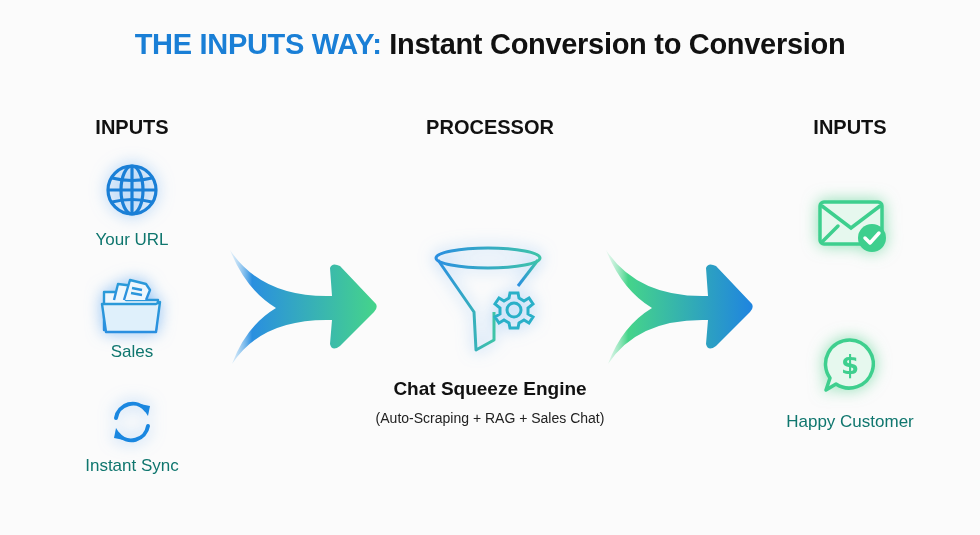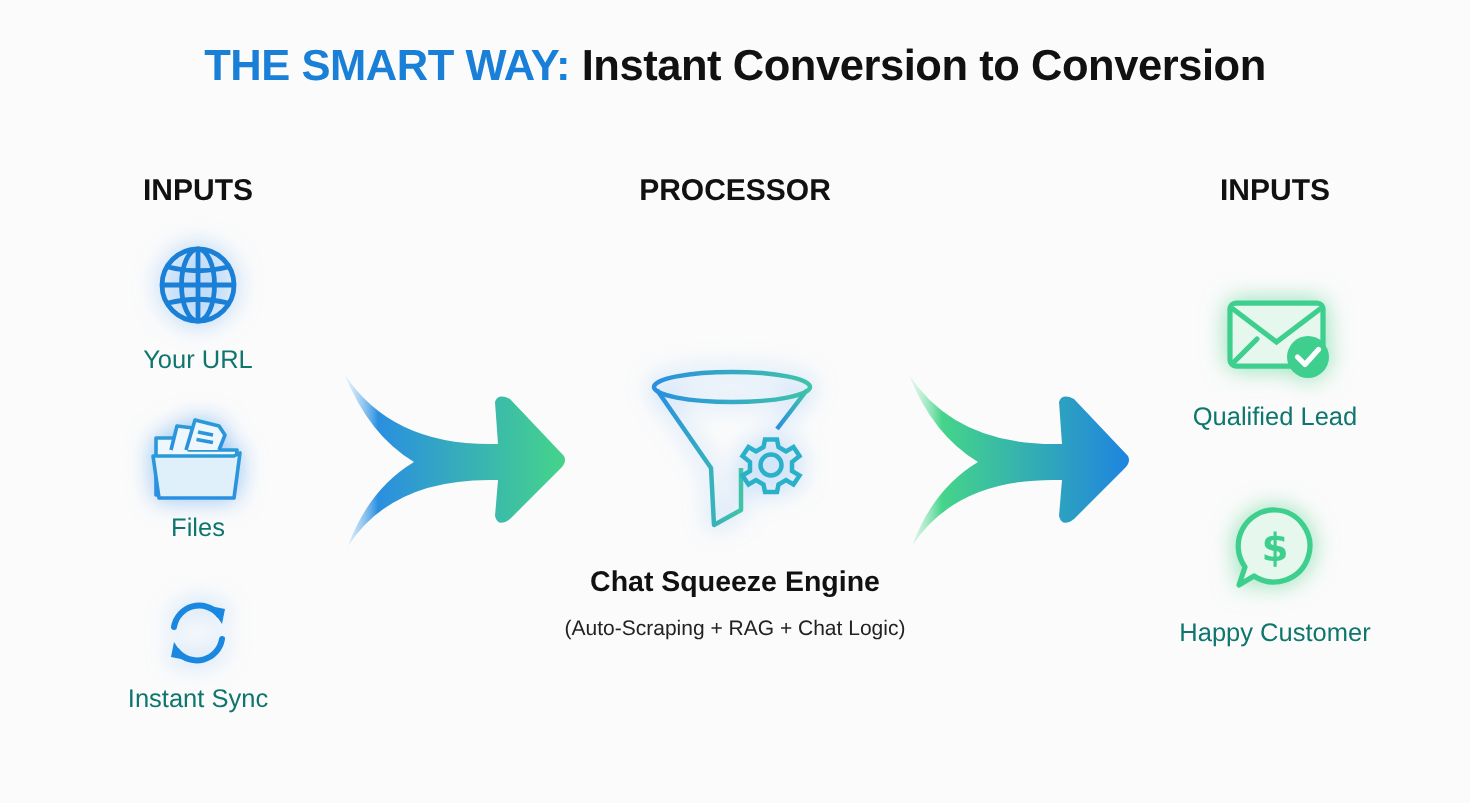--- a/index.html
+++ b/index.html
@@ -26,21 +26,21 @@
   .glow-blue { filter: drop-shadow(0 0 8px rgba(60,150,240,0.55)); }
   .glow-green { filter: drop-shadow(0 0 8px rgba(50,200,120,0.55)); }
   .arrow { position: absolute; }
   .engine-name { position: absolute; top: 378px; left: 330px; width: 320px; text-align:center; font-size: 19px; font-weight: bold; color:#111; }
   .engine-sub { position: absolute; top: 410px; left: 330px; width: 320px; text-align:center; font-size: 14px; color:#222; }
 </style>
 </head>
 <body>
 
 <div class="title">
-  <span class="accent">THE SMART WAY:</span><span class="rest"> Instant Conversion to Conversion</span>
+  <span class="accent">THE INPUTS WAY:</span><span class="rest"> Instant Conversion to Conversion</span>
 </div>
 
 <div class="col-head" style="left:82px;width:100px;">INPUTS</div>
 
 <div class="item" style="left:70px;top:162px;width:124px;">
   <svg class="icon glow-blue" width="56" height="56" viewBox="0 0 56 56">
     <g fill="none" stroke="#1a7fd6" stroke-width="3.2">
       <circle cx="28" cy="28" r="24"></circle>
       <ellipse cx="28" cy="28" rx="11" ry="24"></ellipse>
       <line x1="28" y1="4" x2="28" y2="52"></line>
@@ -62,21 +62,21 @@
     </defs>
     <g fill="#eef7fd" stroke="url(#fg)" stroke-width="2.4" stroke-linejoin="round">
       <path d="M6 14 L6 52 L58 52 L60 22 L28 22 L24 14 Z"></path>
       <path d="M16 22 L20 6 L36 8 L34 22"></path>
       <path d="M26 22 L32 2 L48 6 L52 12 L48 22"></path>
       <line x1="34" y1="10" x2="44" y2="12"></line>
       <line x1="33" y1="15" x2="44" y2="17"></line>
       <path d="M4 26 L58 26 L62 24 L58 54 L8 54 Z" fill="#dff0fb"></path>
     </g>
   </svg>
-  <div class="lbl" style="margin-top:6px;">Files</div>
+  <div class="lbl" style="margin-top:6px;">Sales</div>
 </div>
 
 <div class="item" style="left:70px;top:396px;width:124px;text-align:center;">
   <svg class="icon glow-blue" width="52" height="52" viewBox="0 0 52 52">
     <g fill="none" stroke="#1a87e0" stroke-width="4" stroke-linecap="round">
       <path d="M10 22 A17 17 0 0 1 40 14"></path>
       <path d="M42 30 A17 17 0 0 1 12 38"></path>
     </g>
     <path d="M34 8 L44 10 L42 20 Z" fill="#1a87e0"></path>
     <path d="M18 44 L8 42 L10 32 Z" fill="#1a87e0"></path>
@@ -109,21 +109,21 @@
     <path d="M6 14 L42 66 L44 104 L62 94 L62 66"></path>
     <path d="M106 14 L86 40"></path>
   </g>
   <g transform="translate(82,64)" fill="none" stroke="#2ab0c8" stroke-width="3">
     <circle r="7"></circle>
     <path d="M-4 -17 L4 -17 L5 -12 L10 -9 L15 -12 L19 -6 L14 -2 L14 4 L19 7 L15 13 L10 10 L5 13 L4 18 L-4 18 L-5 13 L-10 10 L-15 13 L-19 7 L-14 4 L-14 -2 L-19 -6 L-15 -12 L-10 -9 L-5 -12 Z"></path>
   </g>
 </svg>
 
 <div class="engine-name">Chat Squeeze Engine</div>
-<div class="engine-sub">(Auto-Scraping + RAG + Chat Logic)</div>
+<div class="engine-sub">(Auto-Scraping + RAG + Sales Chat)</div>
 
 <svg class="arrow" style="left:598px;top:240px;" width="160" height="130" viewBox="0 0 160 130">
   <defs>
     <linearGradient id="a2" x1="0" y1="0" x2="1" y2="0">
       <stop offset="0" stop-color="#c8f2dc" stop-opacity="0.4"></stop>
       <stop offset="0.15" stop-color="#45d48a"></stop>
       <stop offset="1" stop-color="#1f84e0"></stop>
     </linearGradient>
   </defs>
   <path d="M8 10 Q40 58 110 56 L108 28 Q110 22 118 26 L154 64 Q156 68 152 72 L118 106 Q110 112 108 104 L110 80 Q40 78 10 124 Q24 86 54 68 Q24 50 8 10 Z" fill="url(#a2)"></path>
@@ -136,21 +136,20 @@
     <g fill="#e6f8ee" stroke="#3ecf8e" stroke-width="3.5" stroke-linejoin="round">
       <rect x="10" y="4" width="62" height="42" rx="4"></rect>
     </g>
     <g fill="none" stroke="#3ecf8e" stroke-width="3.5" stroke-linecap="round">
       <path d="M12 8 L41 30 L70 8"></path>
       <path d="M12 44 L28 28"></path>
     </g>
     <circle cx="62" cy="40" r="14" fill="#3ecf8e"></circle>
     <path d="M55 40 L60 45 L69 35" fill="none" stroke="#fff" stroke-width="3.5" stroke-linecap="round" stroke-linejoin="round"></path>
   </svg>
-  <div class="lbl" style="margin-top:12px;">Qualified Lead</div>
 </div>
 
 <div class="item" style="left:770px;top:336px;width:160px;">
   <svg class="icon glow-green" width="60" height="60" viewBox="0 0 60 60">
     <path d="M30 4 A24 24 0 1 1 16 48 L6 54 L10 42 A24 24 0 0 1 30 4 Z" fill="#e6f8ee" stroke="#3ecf8e" stroke-width="3.5" stroke-linejoin="round"></path>
     <text x="30" y="38" text-anchor="middle" font-family="DejaVu Sans, sans-serif" font-size="26" font-weight="bold" fill="#3ecf8e">$</text>
   </svg>
   <div class="lbl" style="margin-top:16px;">Happy Customer</div>
 </div>
 

